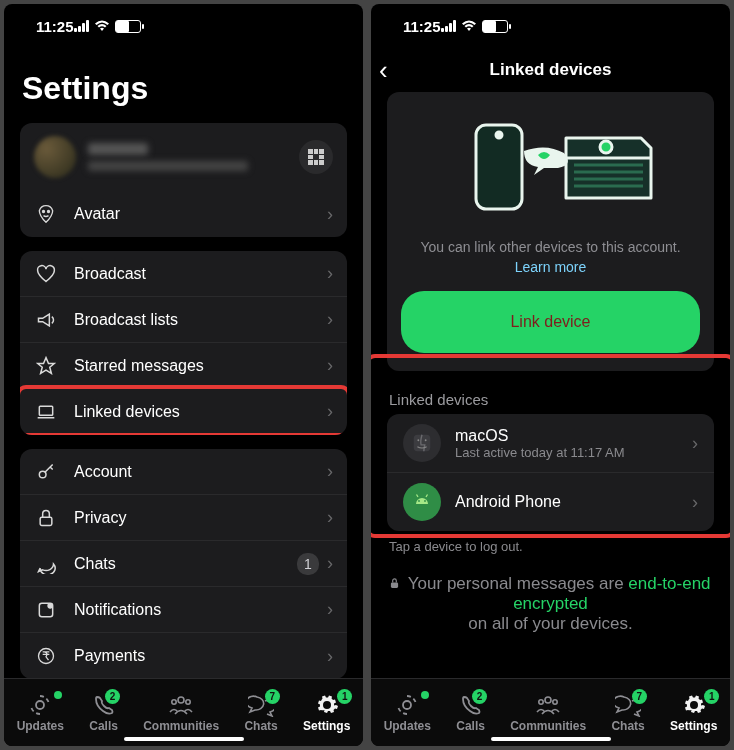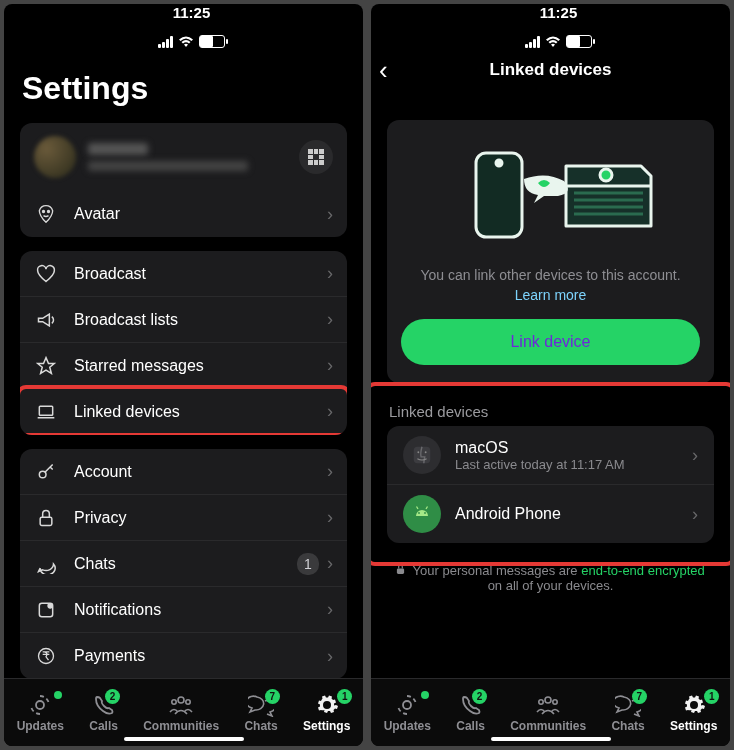--- a/index.html
+++ b/index.html
@@ -20,23 +20,22 @@
     display: flex;
     flex-direction: column;
     overflow: hidden;
     position: relative;
     color: #fff;
   }
   .status-bar {
     height: 44px;
     display: flex;
     align-items: center;
-    justify-content: space-between;
+    justify-content: flex-start;
     padding: 0 16px 0 32px;
-    flex-direction: column;
   }
   .status-time { font-weight: 600; font-size: 15px; }
   .status-icons { display: flex; gap: 5px; align-items: center; }
   .signal { display: inline-flex; align-items: flex-end; gap: 1px; height: 12px; }
   .signal span { width: 3px; background: #fff; border-radius: 1px; }
   .signal span:nth-child(1){height:4px;} .signal span:nth-child(2){height:6px;}
   .signal span:nth-child(3){height:9px;} .signal span:nth-child(4){height:12px;}
   .wifi { width: 16px; height: 12px; }
   .battery { width: 26px; height: 13px; border: 1.5px solid #fff; border-radius: 3px; position: relative; }
   .battery::after { content:""; position:absolute; right:-4px; top:3px; width:2px; height:5px; background:#fff; border-radius:1px;}
@@ -78,31 +77,31 @@
   
   .header2 { display:flex; align-items:center; justify-content:center; height:44px; position:relative;}
   .back-ch { position:absolute; left:8px; font-size:26px; color:#fff; }
   .header2-title { font-size:17px; font-weight:600; }
   .illus-card { background:#1c1c1e; border-radius:12px; padding:18px 14px; margin-bottom: 20px;}
   .illus { width:100%; height:116px; display:flex; align-items:center; justify-content:center; margin-bottom:12px;}
   .illus-svg { width: 210px; height: 110px; }
   .illus-text { text-align:center; font-size:14px; color:#8e8e93; line-height:1.4;}
   .learn { color:#7dd3fc; }
   .big-btn {
-    display:block; width:100%; margin-top:14px; background:#25d366; color:#6d28d9;
-    height:46px; border:none; border-radius:23px; font-size:16px; font-weight:500;
+    display:block; width:100%; margin-top:14px; background:#25d366; color:#7f1d1d;
+    height:62px; border:none; border-radius:23px; font-size:16px; font-weight:500;
   }
   .section-label { font-size:15px; color:#9b9b9f; margin: 4px 2px 6px; }
   .device-row { display:flex; align-items:center; padding:10px 16px; border-bottom:0.5px solid #2a2a2c;}
   .device-row:last-child { border-bottom:none;}
   .device-icon { width:38px; height:38px; border-radius:50%; display:flex; align-items:center; justify-content:center; margin-right:14px;}
   .device-name { font-size:16px; color:#fff;}
   .device-sub { font-size:13px; color:#8a8a8e;}
   .caption { font-size:13px; color:#8a8a8e; margin:8px 2px 0;}
-  .center-text { text-align:center; font-size:13px; color:#8a8a8e; margin-top:20px;}
+  .center-text { text-align:center; font-size:17px; color:#8a8a8e; margin-top:20px;}
   .enc-link { color:#25d366; }
   .lock { display:inline-block; width:9px; margin-right:4px;}
 
   
   .tabbar {
     height: 68px; display:flex; align-items:center; justify-content:space-around;
     background:#0b0b0b; border-top:0.5px solid #2a2a2c; position:relative;
   }
   .tab { display:flex; flex-direction:column; align-items:center; gap:2px; color:#8e8e93; position:relative;}
   .tab.active { color:#fff; }
@@ -348,21 +347,21 @@
           <div class="battery-fill"></div>
         </div>
     </div>
   </div>
 
   <div class="header2">
     <div class="back-ch">‹</div>
     <div class="header2-title">Linked devices</div>
   </div>
 
-  <div class="content" style="position:relative;margin-top:28px;">
+  <div class="content" style="position:relative;">
     <div class="illus-card">
       <div class="illus">
         <svg class="illus-svg" viewBox="0 0 210 110">
           <g stroke="#e9f5ee" stroke-width="3" fill="#1c3b2e" stroke-linejoin="round">
             <path d="M120 25 L195 25 L205 35 L205 85 L120 85 Z" fill="#163029"></path>
             <path d="M120 45 L205 45"></path>
             <path d="M128 52 L197 52 M128 59 L197 59 M128 66 L197 66 M128 73 L197 73" stroke="#2a6b4f"></path>
             <circle cx="160" cy="34" r="6" fill="#25d366"></circle>
           </g>
           <g stroke="#e9f5ee" stroke-width="3" fill="#122b23" stroke-linejoin="round">
@@ -408,20 +407,21 @@
               <circle cx="15" cy="11" r="0.9" fill="#2f8d46"></circle>
               <path d="M8 7 L6.5 4.5 M16 7 L17.5 4.5" stroke="#a5e887" stroke-width="1.3"></path>
             </svg>
         </div>
         <div style="flex:1">
           <div class="device-name">Android Phone</div>
         </div>
         <div class="chevron">›</div>
       </div>
     </div>
+    <div class="caption">Tap a device to log out.</div>
 
     <div class="highlight-border" style="left:-6px; right:-6px; top:262px; height:184px;"></div>
 
     <div class="center-text">
       <svg class="lock" viewBox="0 0 10 12">
           <rect x="1" y="5" width="8" height="6" rx="1.5" fill="#8a8a8e"></rect>
           <path d="M3 5 V3 a2 2 0 0 1 4 0 V5" fill="none" stroke="#8a8a8e" stroke-width="1.3"></path>
         </svg>
       <span>Your personal messages are </span><span class="enc-link">end-to-end encrypted</span><br>
       <span>on all of your devices.</span>

